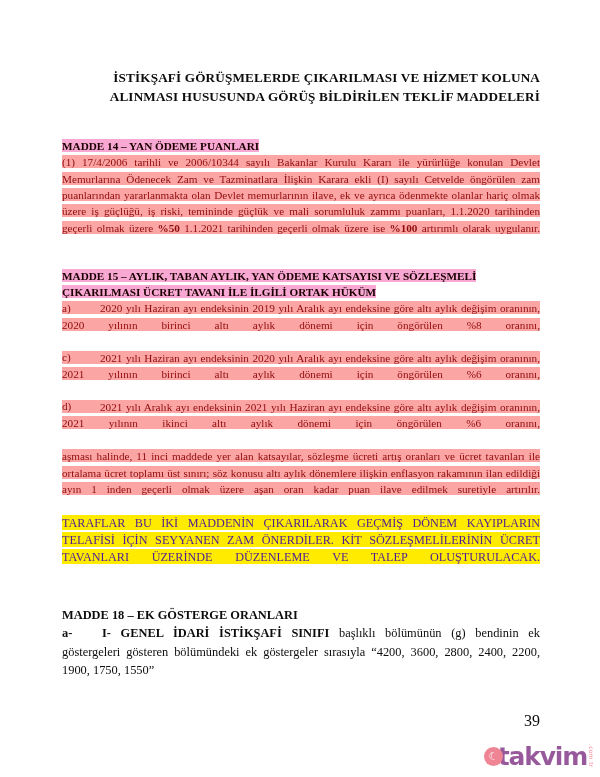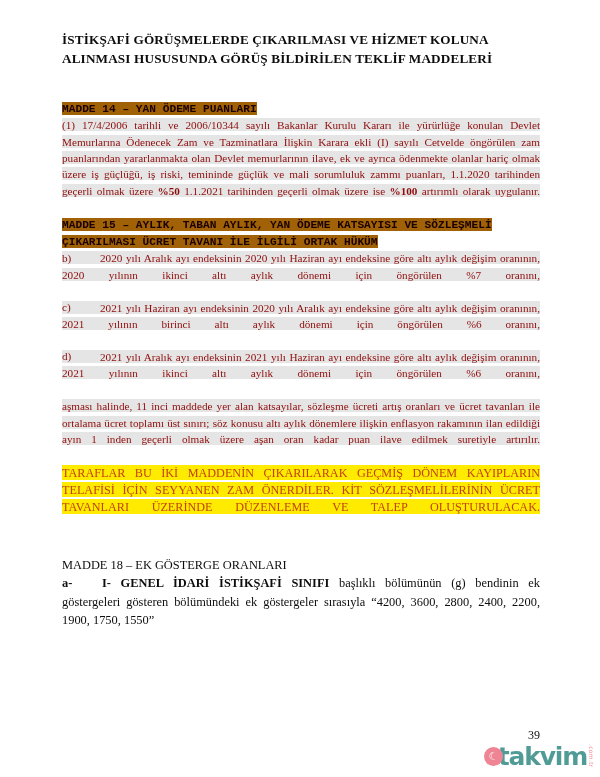--- a/index.html
+++ b/index.html
@@ -19,65 +19,64 @@
     box-sizing: border-box;
   }
   .content {
     position: absolute;
     left: 62px;
     top: 0;
     width: 478px;
   }
   .doc-title {
     margin: 0;
-    padding-top: 30px;
+    padding-top: 68px;
     font-size: 13.2px;
     font-weight: bold;
     line-height: 1.45;
-    text-align: left;
+    text-align: right;
     letter-spacing: 0.15px;
   }
   .doc-title .tline {
     display: block;
   }
   
   .block {
     margin-top: 0;
   }
   .block.red-block { margin-top: 31px; }
-  .block.red-block-2 { }
+  .block.red-block-2 { margin-top: 15px; }
 
   .hl {
     display: block;
     font-size: 11.2px;
     line-height: 1.465;
     text-align: justify;
     text-justify: inter-word;
     margin: 0;
     padding: 0;
   }
   .hl span.seg {
     box-decoration-break: clone;
     -webkit-box-decoration-break: clone;
   }
   
   .red .seg {
-    background: #e5e5e5;
+    background: #fca5a5;
     color: #8f0c0c;
     padding: 0.5px 0;
   }
   .red.heading .seg {
-    background: #a16207;
+    background: #f9a8d4;
     color: #1a0000;
     font-weight: bold;
-    font-family: Liberation Mono, monospace;
   }
   .yellow .seg {
     background: #ffeb00;
-    color: #c2410c;
+    color: #4c1d95;
     padding: 0.5px 0;
   }
   .hl.just {
     text-align: justify;
   }
   .hl.just::after {
     content: "";
     display: inline-block;
     width: 100%;
   }
@@ -90,39 +89,39 @@
   }
   .bold { font-weight: bold; }
 
   
   .plain {
     font-size: 12.4px;
     line-height: 1.5;
     text-align: justify;
   }
   .plain .h {
-    font-weight: normal;
+    font-weight: bold;
     display: block;
   }
   .plain p {
     margin: 0;
   }
   .plain .para-just {
     text-align: justify;
   }
   .marker-a {
     font-weight: bold;
     display: inline-block;
     min-width: 40px;
   }
   .page-number {
     position: absolute;
     right: 60px;
-    top: 728px;
-    font-size: 12px;
+    top: 712px;
+    font-size: 16px;
     font-family: "Liberation Serif", serif;
   }
   
   .watermark {
     position: absolute;
     right: 6px;
     bottom: 4px;
     height: 34px;
     display: flex;
     align-items: center;
@@ -145,21 +144,21 @@
     color: #ffffff;
     font-size: 11px;
     line-height: 1;
     font-family: "DejaVu Sans", sans-serif;
   }
   .wm-text {
     font-family: "DejaVu Sans", sans-serif;
     font-weight: bold;
     font-size: 25px;
     letter-spacing: -1.2px;
-    color: #0f766e;
+    color: #701a75;
     line-height: 1;
     position: relative;
     z-index: 1;
   }
   .wm-tld {
     writing-mode: vertical-rl;
     font-family: "DejaVu Sans", sans-serif;
     font-size: 6px;
     color: #e8566b;
     letter-spacing: 0.3px;
@@ -181,21 +180,21 @@
 
     <div class="block red-block">
       <div class="hl red heading"><span class="seg">MADDE 14 – YAN ÖDEME PUANLARI</span></div>
       <div class="hl red just"><span class="seg"><span>(1) 17/4/2006 tarihli ve 2006/10344 sayılı Bakanlar Kurulu Kararı ile yürürlüğe konulan Devlet Memurlarına Ödenecek Zam ve Tazminatlara İlişkin Karara ekli (I) sayılı Cetvelde öngörülen zam puanlarından yararlanmakta olan Devlet memurlarının ilave, ek ve ayrıca ödenmekte olanlar hariç olmak üzere iş güçlüğü, iş riski, temininde güçlük ve mali sorumluluk zammı puanları, 1.1.2020 tarihinden geçerli olmak üzere </span><span class="bold">%50</span><span> 1.1.2021 tarihinden geçerli olmak üzere ise </span><span class="bold">%100</span><span> artırımlı olarak uygulanır.</span></span></div>
     </div>
 
     <div class="block red-block-2">
       <div class="hl red heading"><span class="seg">MADDE 15 – AYLIK, TABAN AYLIK, YAN ÖDEME KATSAYISI VE SÖZLEŞMELİ</span></div>
       <div class="hl red heading"><span class="seg">ÇIKARILMASI ÜCRET TAVANI İLE İLGİLİ ORTAK HÜKÜM</span></div>
 
-      <div class="hl red just lettered"><span class="seg"><span class="marker">b)</span><span>2020 yılı Aralık ayı endeksinin 2020 yılı Haziran ayı endeksine göre altı aylık değişim oranının, 2020 yılının ikinci altı aylık dönemi için öngörülen %7 oranını,</span></span></div>
+      <div class="hl red just lettered"><span class="seg"><span class="marker">a)</span><span>2020 yılı Haziran ayı endeksinin 2019 yılı Aralık ayı endeksine göre altı aylık değişim oranının, 2020 yılının birinci altı aylık dönemi için öngörülen %8 oranını,</span></span></div>
       <div class="hl red just lettered"><span class="seg"><span class="marker">c)</span><span>2021 yılı Haziran ayı endeksinin 2020 yılı Aralık ayı endeksine göre altı aylık değişim oranının, 2021 yılının birinci altı aylık dönemi için öngörülen %6 oranını,</span></span></div>
       <div class="hl red just lettered"><span class="seg"><span class="marker">d)</span><span>2021 yılı Aralık ayı endeksinin 2021 yılı Haziran ayı endeksine göre altı aylık değişim oranının, 2021 yılının ikinci altı aylık dönemi için öngörülen %6 oranını,</span></span></div>
 
       <div class="hl red just"><span class="seg">aşması halinde, 11 inci  maddede yer alan katsayılar, sözleşme ücreti artış oranları ve ücret tavanları ile ortalama ücret toplamı üst sınırı; söz konusu altı aylık dönemlere ilişkin enflasyon rakamının ilan edildiği ayın 1 inden geçerli olmak üzere aşan oran kadar puan ilave edilmek suretiyle artırılır.</span></div>
     </div>
 
     <div class="block" style="margin-top:1px;">
       <div class="hl yellow just" style="font-size:12.2px;line-height:1.42;"><span class="seg">TARAFLAR BU İKİ MADDENİN ÇIKARILARAK GEÇMİŞ DÖNEM KAYIPLARIN TELAFİSİ İÇİN SEYYANEN ZAM ÖNERDİLER. KİT SÖZLEŞMELİLERİNİN ÜCRET TAVANLARI ÜZERİNDE DÜZENLEME VE TALEP OLUŞTURULACAK.</span></div>
     </div>
 

